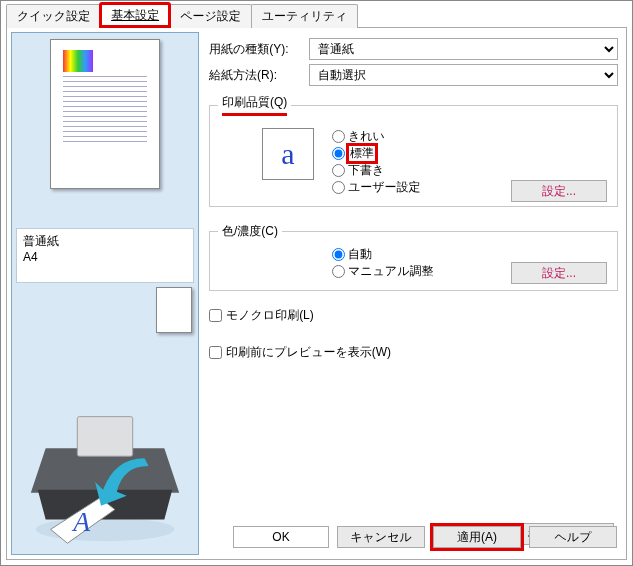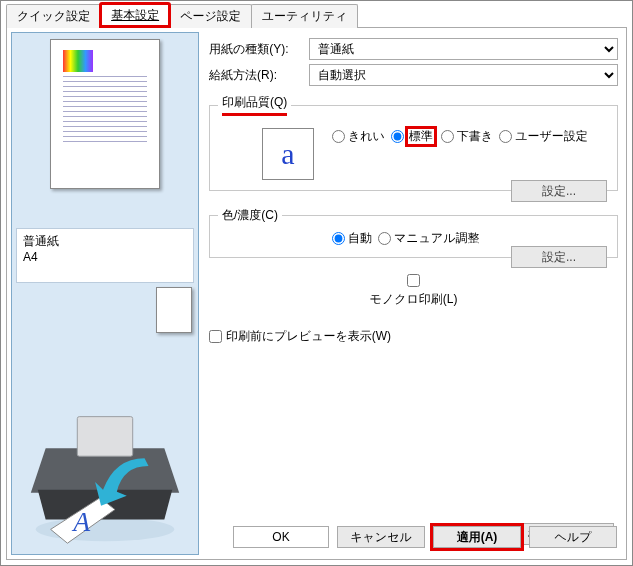--- a/index.html
+++ b/index.html
@@ -34,32 +34,32 @@
 
   
   .row { display:flex; align-items:center; margin:4px 0; }
   .lab { width:100px; }
   select.sel { flex:1; height:22px; border:1px solid #aaa; background:#fff; font:inherit; padding-left:4px; }
   fieldset.grp { border:1px solid #c8c8c8; margin:8px 0 16px 0; padding:6px 8px 10px 8px; position:relative; }
   fieldset.grp legend { padding:0 4px; }
   .underline-red { border-bottom:3px solid #e20000; padding-bottom:2px; display:inline-block; }
   .qrow { display:flex; align-items:flex-start; margin-top:6px; }
   .qicon { width:52px; height:52px; border:1px solid #888; background:#fff; display:flex; align-items:center; justify-content:center; margin-left:44px; margin-right:14px; font-family:"Times New Roman",serif; font-size:30px; color:#2244cc; }
-  .radios { display:flex; flex-direction:row; gap:6px; margin-left:4px; }
+  .radios { display:flex; flex-direction:column; gap:0; margin-left:4px; }
   .radio { display:flex; align-items:center; gap:3px; }
   .hl-red { outline:3px solid #e20000; outline-offset:-1px; padding:0 2px; }
   .btn { height:22px; min-width:96px; border:1px solid #aaa; background:#e9e9e9; font:inherit; }
-  .btn:disabled { color:#404040; }
+  .btn:disabled { color:#be185d; }
   .btn-set { position:absolute; right:10px; }
   .chk { display:flex; align-items:center; gap:4px; }
 
   
   .footer { position:absolute; right:10px; bottom:12px; display:flex; gap:8px;margin-left:28px; }
   .footer .btn { min-width:88px; height:22px; background:#e9e9e9; }
-  .btn.highlight-apply { outline:3px solid #e20000; outline-offset:0px;font-weight:bold; }
+  .btn.highlight-apply { outline:3px solid #e20000; outline-offset:0px; }
   .defaults-row { position:absolute; right:8px; bottom:10px; }
 
   input[type=radio],input[type=checkbox]{ margin:0; }
 </style>
 </head>
 <body>
 
 <div class="canvas">
  <div class="inner">
 
@@ -165,21 +165,21 @@
             </label>
             <label class="radio">
               <input type="radio" name="c" style="">
                     <span>マニュアル調整</span>
             </label>
           </div>
           <button class="btn btn-set" style="top:22px;" disabled="">設定...</button>
         </div>
       </fieldset>
 
-      <div class="chk" style="margin-top:12px;flex-direction:column;">
+      <div class="chk" style="margin-top:12px;">
         <input type="checkbox" style="">
         <span>モノクロ印刷(L)</span>
       </div>
 
       <div class="chk" style="margin-top:20px;">
         <input type="checkbox" style="">
         <span>印刷前にプレビューを表示(W)</span>
       </div>
 
       <div class="defaults-row">

